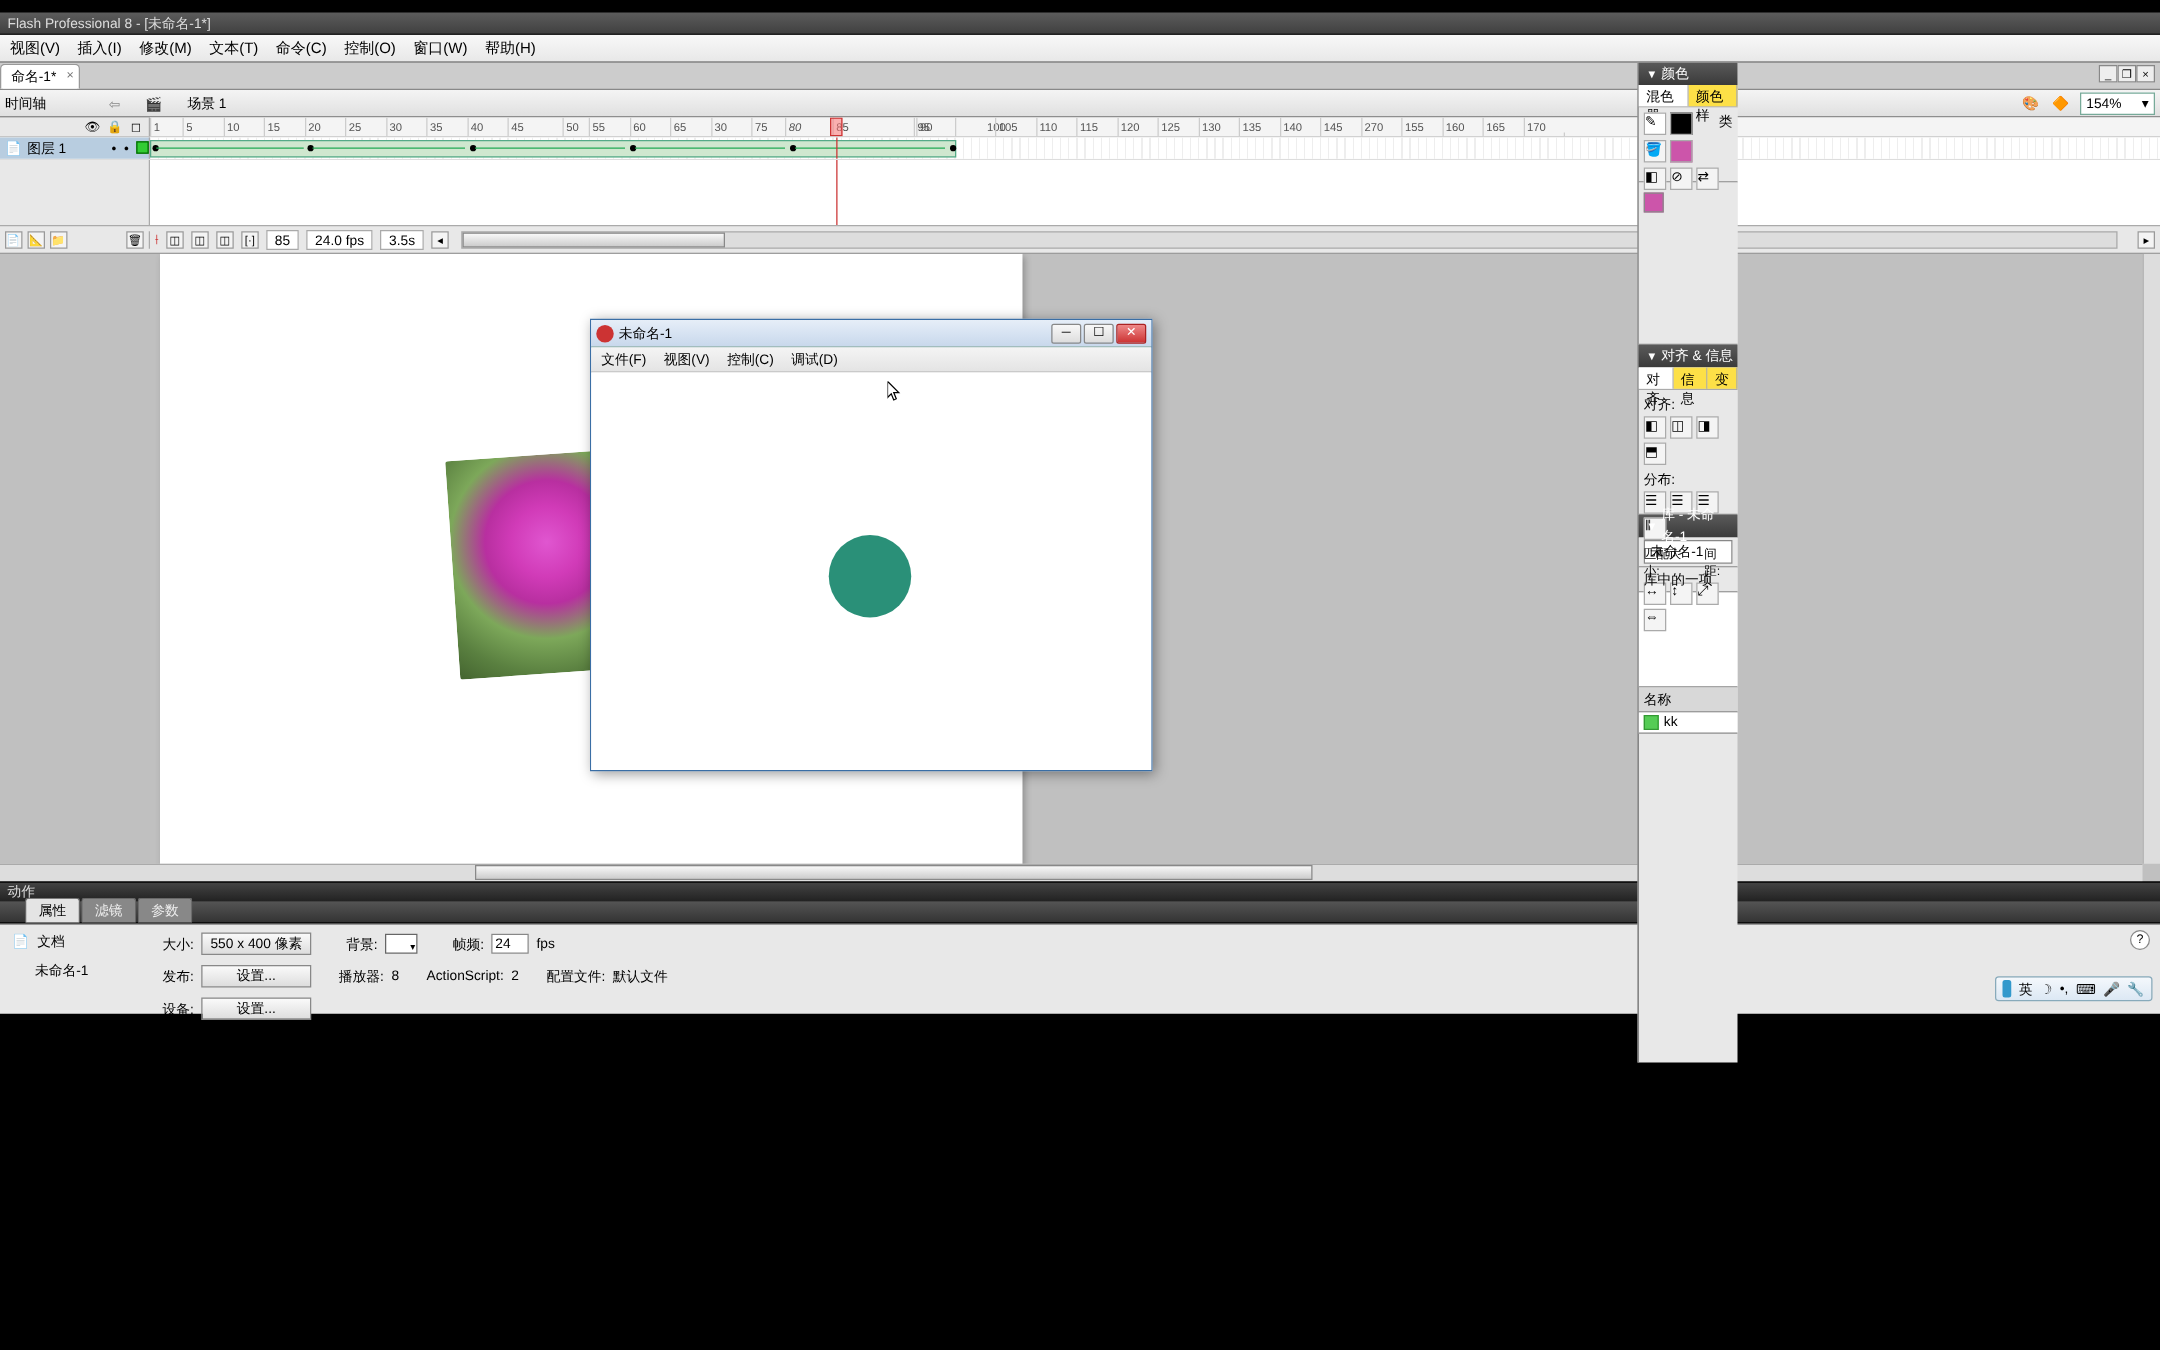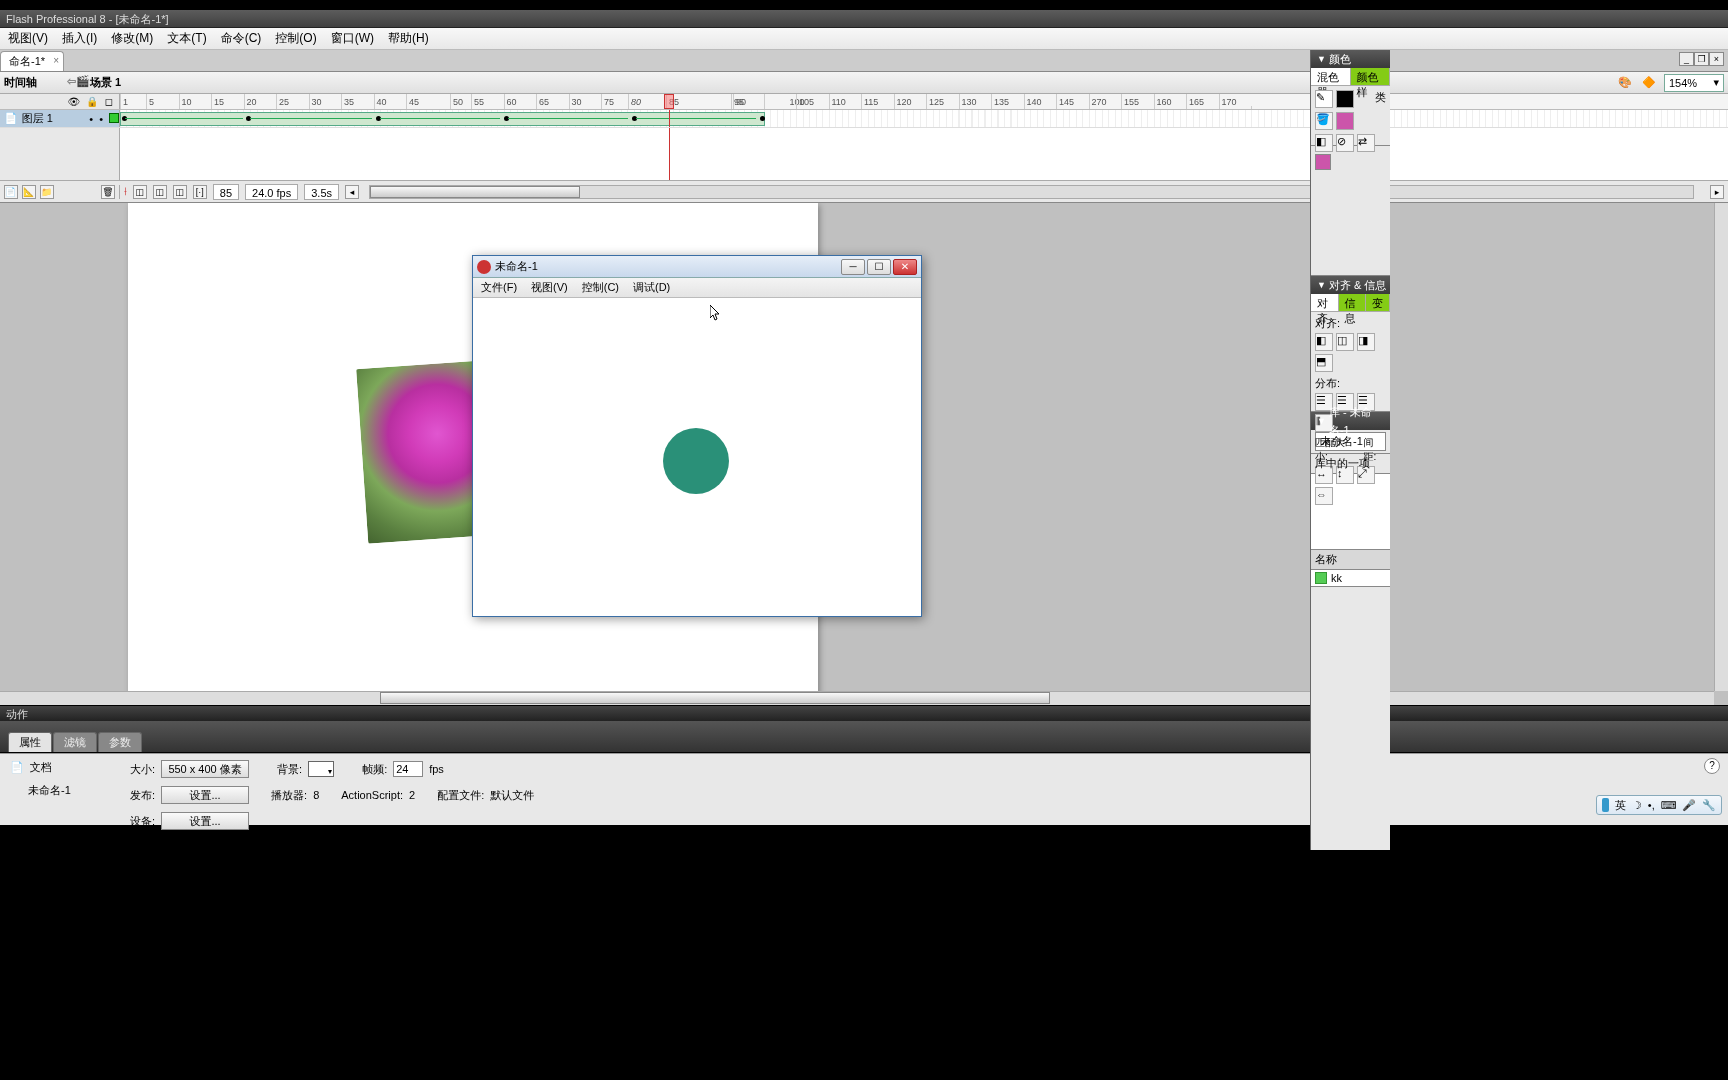--- a/index.html
+++ b/index.html
@@ -17,21 +17,21 @@
 
 
 .tabbar { height: 22px; background: #ccc; display: flex; align-items: flex-end; padding-left: 0; position: relative; border-bottom: 1px solid #888; }
 .tab { background: #fff; border: 1px solid #999; border-bottom: none; padding: 2px 18px 2px 8px; font-size: 11px; border-radius: 4px 4px 0 0; position: relative; }
 .tab .x { position: absolute; right: 4px; top: 3px; font-size: 10px; color: #777; }
 .tab-win-controls { position: absolute; right: 4px; top: 2px; display: flex; gap: 0; }
 .tab-win-controls div { width: 15px; height: 14px; border: 1px solid #888; background: #eee; font-size: 9px; text-align: center; line-height: 12px; }
 
 
 .scenebar { height: 22px; background: linear-gradient(#f4f4f4,#e0e0e0); border-bottom: 1px solid #aaa; display: flex; align-items: center; justify-content: space-between; padding: 0 4px; font-size: 11px; }
-.scenebar-left { display: flex; align-items: flex-start; gap: 0; font-weight: bold; }
+.scenebar-left { display: flex; align-items: flex-end; gap: 20px; }
 .scenebar-right { display: flex; align-items: center; gap: 6px; }
 .zoom-box { width: 60px; height: 18px; border: 1px solid #7a9; background: #fff; padding: 0 4px; display: flex; align-items: center; justify-content: space-between; }
 .icon-btn { width: 18px; height: 18px; display: inline-flex; align-items: center; justify-content: center; }
 
 
 .timeline-wrap { background: #e8e8e8; border-bottom: 1px solid #888; }
 .tl-header-row { height: 16px; display: flex; background: #e8e8e8; border-bottom: 1px solid #bbb; }
 .tl-layers-head { width: 120px; border-right: 1px solid #aaa; display: flex; align-items: center; justify-content: flex-end; gap: 6px; padding-right: 6px; font-size: 10px; }
 .tl-ruler { flex: 1; position: relative; background: #f4f4f4; overflow: hidden; }
 .ruler-tick { position: absolute; top: 0; font-size: 9px; color: #555; border-left: 1px solid #ccc; padding-left: 2px; height: 16px; line-height: 16px; }
@@ -74,33 +74,33 @@
 .player-btns { display: flex; gap: 2px; }
 .pbtn { width: 24px; height: 16px; border: 1px solid #888; background: linear-gradient(#f8f8f8,#ddd); font-size: 10px; text-align: center; line-height: 14px; border-radius: 2px; }
 .pbtn.close { background: linear-gradient(#e88,#c33); color: #fff; border-color: #a22; }
 .player-menu { height: 20px; background: linear-gradient(#f4f4f4,#e4e4e4); border-bottom: 1px solid #bbb; display: flex; align-items: center; gap: 14px; padding-left: 8px; font-size: 11px; }
 .player-stage { flex: 1; background: #fff; position: relative; height: 318px; }
 .green-circle { position: absolute; left: 190px; top: 130px; width: 66px; height: 66px; background: #2a9078; border-radius: 50%; }
 .cursor { position: absolute; left: 710px; top: 305px; width: 12px; height: 18px; z-index: 200; }
 
 
 .actions-bar { height: 16px; background: linear-gradient(#444,#222); color: #ddd; font-size: 11px; padding-left: 6px; line-height: 16px; border-top: 1px solid #000; }
-.props-tabs { height: 32px; background: linear-gradient(#555,#333); display: flex; align-items: flex-end; padding-left: 8px; gap: 0; border-bottom: 1px solid #000; }
+.props-tabs { height: 18px; background: linear-gradient(#555,#333); display: flex; align-items: flex-end; padding-left: 20px; gap: 0; border-bottom: 1px solid #000; }
 .ptab { background: #e4e4e4; color: #000; padding: 2px 10px; font-size: 11px; border: 1px solid #666; border-bottom: none; border-radius: 3px 3px 0 0; margin-right: 1px; }
 .ptab.inactive { background: #888; color: #eee; }
 .props-panel { height: 72px; background: #e8e8e8; border-top: 1px solid #999; display: flex; font-size: 11px; position: relative; }
 .props-col { padding: 6px 10px; display: flex; flex-direction: column; gap: 8px; }
 .props-row { display: flex; align-items: center; gap: 6px; }
 .btn-wide { width: 88px; height: 18px; border: 1px solid #888; background: linear-gradient(#fafafa,#ddd); font-size: 11px; text-align: center; line-height: 16px; }
 .props-help { position: absolute; right: 8px; top: 4px; width: 16px; height: 16px; border: 1px solid #888; border-radius: 50%; text-align: center; font-size: 10px; line-height: 14px; background: #fff; }
 .ime-bar { position: absolute; right: 6px; bottom: 10px; width: 126px; height: 20px; background: linear-gradient(#f4f8fc,#dce8f4); border: 1px solid #8ab; border-radius: 3px; display: flex; align-items: center; gap: 6px; padding: 0 5px; font-size: 11px; }
 .panel-hdr { height: 18px; background: linear-gradient(#5a5a5a,#3a3a3a); color: #fff; padding-left: 6px; line-height: 18px; font-size: 11px; display: flex; align-items: center; }
 .panel-hdr .tri { margin-right: 3px; font-size: 9px; }
 .panel-tabs { height: 18px; background: #d8d8d8; display: flex; border-bottom: 1px solid #aaa; }
-.panel-tab { padding: 2px 6px; border-right: 1px solid #aaa; background: #84cc16; }
+.panel-tab { padding: 2px 6px; border-right: 1px solid #aaa; background: #fde047; }
 .panel-tab.active { background: #fff; }
 .panel-body { background: #e8e8e8; padding: 4px; border-bottom: 1px solid #888; }
 .tool-grid { display: flex; flex-wrap: wrap; gap: 3px; }
 .tool { width: 18px; height: 18px; border: 1px solid #aaa; background: #f4f4f4; }
 
 .right-panels { position: absolute; left: 1310px; top: 50px; width: 80px; height: 800px; background: #e8e8e8; border-left: 1px solid #666; font-size: 11px; }
 
 .bottom-black { position: absolute; bottom: 0; left: 0; right: 0; height: 218px; background: #000; }
 
 </style>

